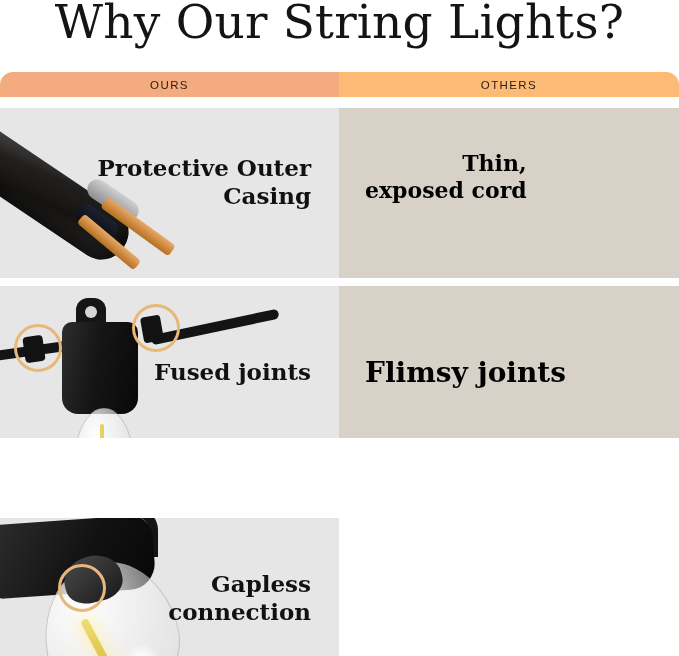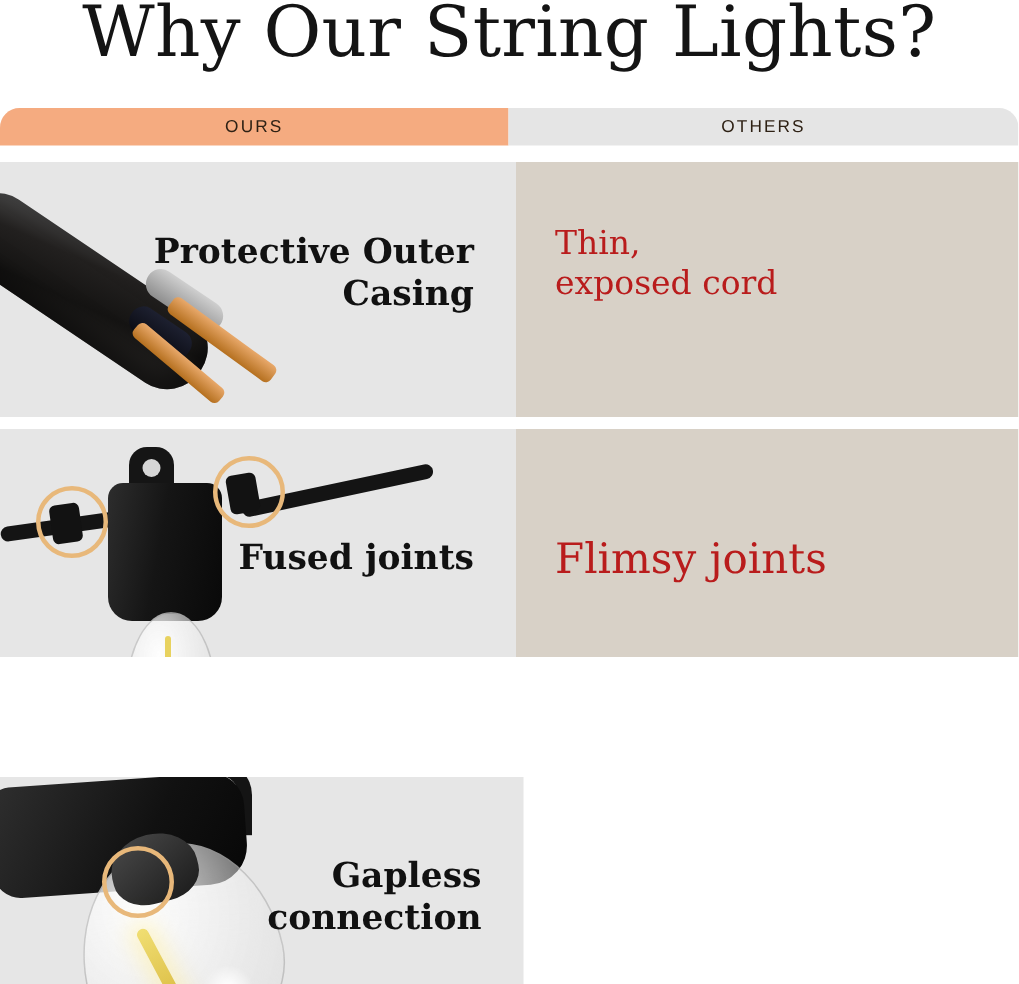--- a/index.html
+++ b/index.html
@@ -66,40 +66,40 @@
     font-size: 11.5px;
     letter-spacing: 1.4px;
     color: #2e2114;
   }
   .header-ours {
     width: 339px;
     background: #f5ab80;
   }
   .header-others {
     width: 340px;
-    background: #e5e5e5;
+    background: #fdba74;
   }
 
   
   .row {
     position: absolute;
     left: 0;
     width: 679px;
     display: flex;
   }
   .row-1 { top: 36px;  height: 170px; }
   .row-2 { top: 214px; height: 152px; }
   .row-3 { top: 402px; height: 182px; }
 
   .cell {
     position: relative;
     height: 100%;
     overflow: hidden;
   }
-  .cell-ours   { width: 339px; background: #e6e6e6; padding-left: 10px; }
+  .cell-ours   { width: 339px; background: #e6e6e6; }
   .cell-others { width: 340px; background: #d8d1c7; }
 
   .row-1 .cell-ours   { border-top-left-radius: 0; }
   .row-1 .cell-others { border-top-right-radius: 0; }
   .row-3 .cell-ours   { border-bottom-left-radius: 13px; margin-top: 44px; }
   .row-3 .cell-others { border-bottom-right-radius: 13px; }
 
   
   .label {
     position: absolute;
@@ -108,23 +108,23 @@
     white-space: pre-line;
   }
   .label-ours {
     right: 28px;
     text-align: right;
     color: #111111;
     font-weight: 700;
   }
   .label-others {
     left: 26px;
-    text-align: left;
-    color: #b91c1c;
-    font-weight: 400;
+    text-align: right;
+    color: #000000;
+    font-weight: 700;
   }
   .row-1 .label-ours   { top: 46px; font-size: 23px; }
   .row-1 .label-others { top: 42px; font-size: 22px; }
   .row-2 .label-ours   { top: 72px; font-size: 23px; }
   .row-2 .label-others { top: 70px; font-size: 28px; }
   .row-3 .label-ours   { top: 52px; font-size: 23px; }
   .row-3 .label-others { top: 50px; font-size: 22px; }
 
   
   .photo { position: absolute; }

